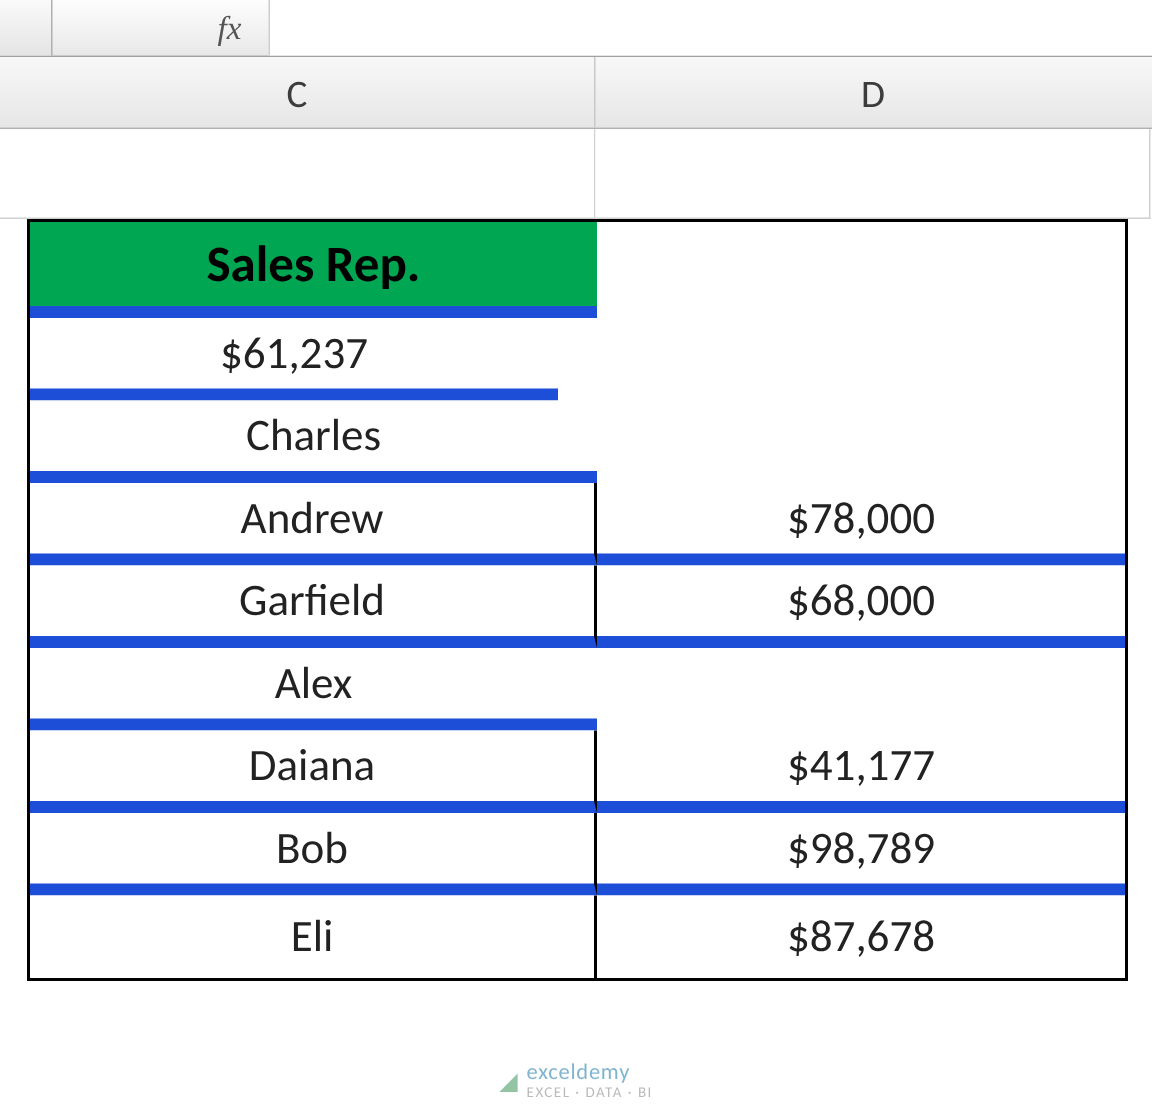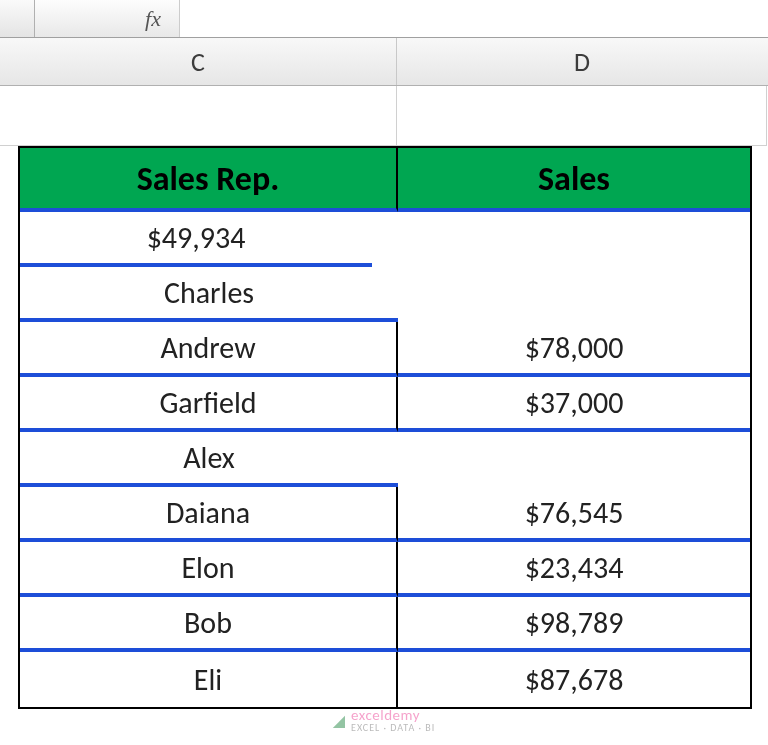--- a/index.html
+++ b/index.html
@@ -91,21 +91,21 @@
     display: flex;
   }
   .tbl-cell {
     height: 55px;
     display: flex;
     align-items: center;
     justify-content: center;
     font-size: 30px;
     color: #222;
     border-right: 2px solid #000;
-    border-bottom: 4px solid #1d4ed8;
+    border-bottom: 8px solid #1d4ed8;
     background: #fff;
   }
   .tbl-cell:last-child { border-right: none; }
   .tbl-row.last .tbl-cell { border-bottom: none; }
   .tbl-c1 { width: 378px; }
   .tbl-c2 { width: 352px; }
   .tbl-header .tbl-cell {
     background: #00a651;
     color: #000;
     font-weight: 700;
@@ -118,21 +118,21 @@
     left: 50%;
     transform: translateX(-50%);
     display: flex;
     align-items: center;
     gap: 6px;
     opacity: 0.5;
     pointer-events: none;
   }
   .wm-icon { color: #2a8a4a; font-size: 16px; }
   .wm-text { display: flex; flex-direction: column; line-height: 1; }
-  .wm-brand { font-size: 15px; color: #ec4899; font-weight: 500; letter-spacing: 0.5px; }
+  .wm-brand { font-size: 15px; color: #0369a1; font-weight: 500; letter-spacing: 0.5px; }
   .wm-sub { font-size: 10px; color: #777; letter-spacing: 1px; }
 </style>
 </head>
 <body>
 
 <div class="formula-bar">
   <div class="name-box-area"></div>
   <div class="fx-btn">fx</div>
   <div class="formula-input"></div>
 </div>
@@ -145,46 +145,41 @@
 
   <div class="grid">
     <div class="row empty-row">
       <div class="cell-c"></div>
       <div class="cell-d"></div>
     </div>
 
     <div class="tbl">
       <div class="tbl-row tbl-header">
         <div class="tbl-cell tbl-c1">Sales Rep.</div>
-        <div class="tbl-cell tbl-c2">Sales</div>
       </div>
       <div class="tbl-row">
-        <div class="tbl-cell tbl-c2">$49,934</div>
+        <div class="tbl-cell tbl-c2">$61,237</div>
       </div>
       <div class="tbl-row">
         <div class="tbl-cell tbl-c1">Charles</div>
       </div>
       <div class="tbl-row">
         <div class="tbl-cell tbl-c1">Andrew</div>
         <div class="tbl-cell tbl-c2">$78,000</div>
       </div>
       <div class="tbl-row">
         <div class="tbl-cell tbl-c1">Garfield</div>
-        <div class="tbl-cell tbl-c2">$37,000</div>
+        <div class="tbl-cell tbl-c2">$68,000</div>
       </div>
       <div class="tbl-row">
         <div class="tbl-cell tbl-c1">Alex</div>
       </div>
       <div class="tbl-row">
         <div class="tbl-cell tbl-c1">Daiana</div>
-        <div class="tbl-cell tbl-c2">$76,545</div>
-      </div>
-      <div class="tbl-row">
-        <div class="tbl-cell tbl-c1">Elon</div>
-        <div class="tbl-cell tbl-c2">$23,434</div>
+        <div class="tbl-cell tbl-c2">$41,177</div>
       </div>
       <div class="tbl-row">
         <div class="tbl-cell tbl-c1">Bob</div>
         <div class="tbl-cell tbl-c2">$98,789</div>
       </div>
       <div class="tbl-row last">
         <div class="tbl-cell tbl-c1">Eli</div>
         <div class="tbl-cell tbl-c2">$87,678</div>
       </div>
     </div>

